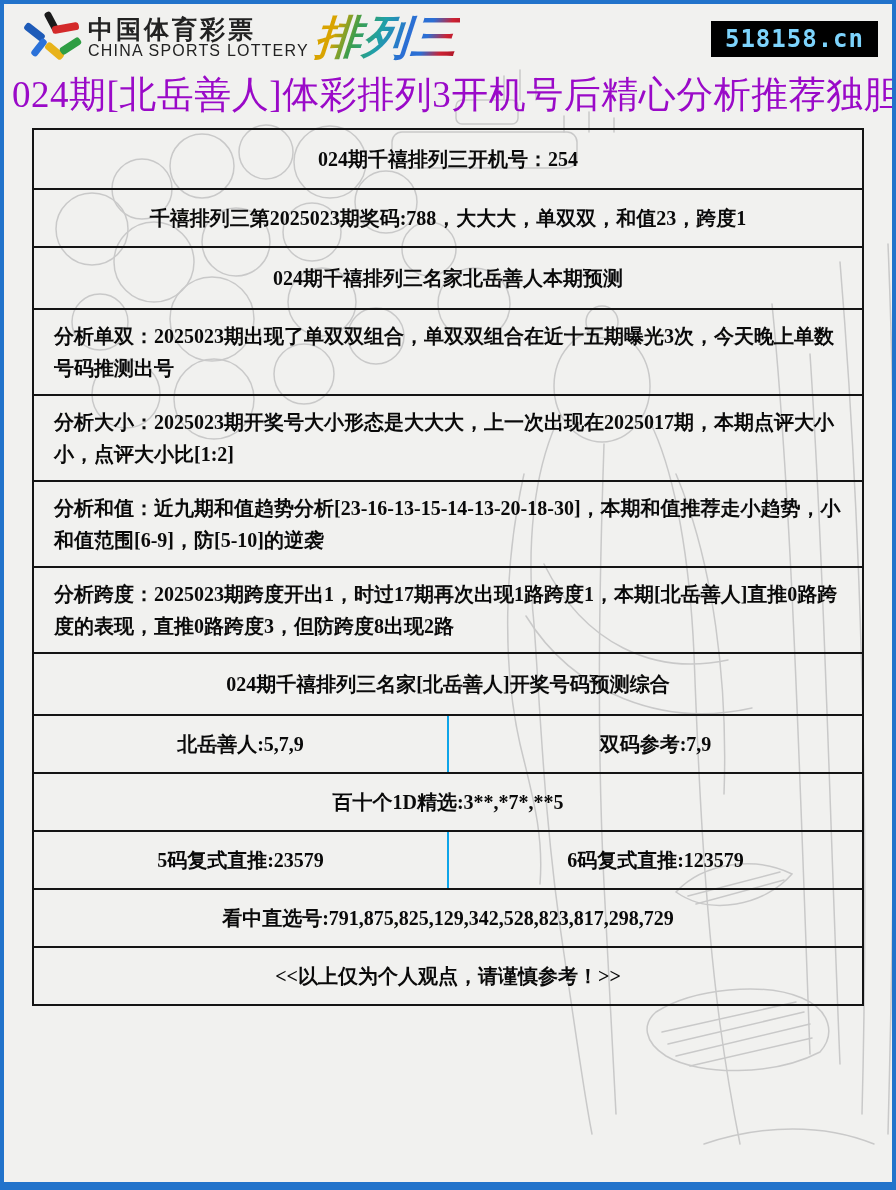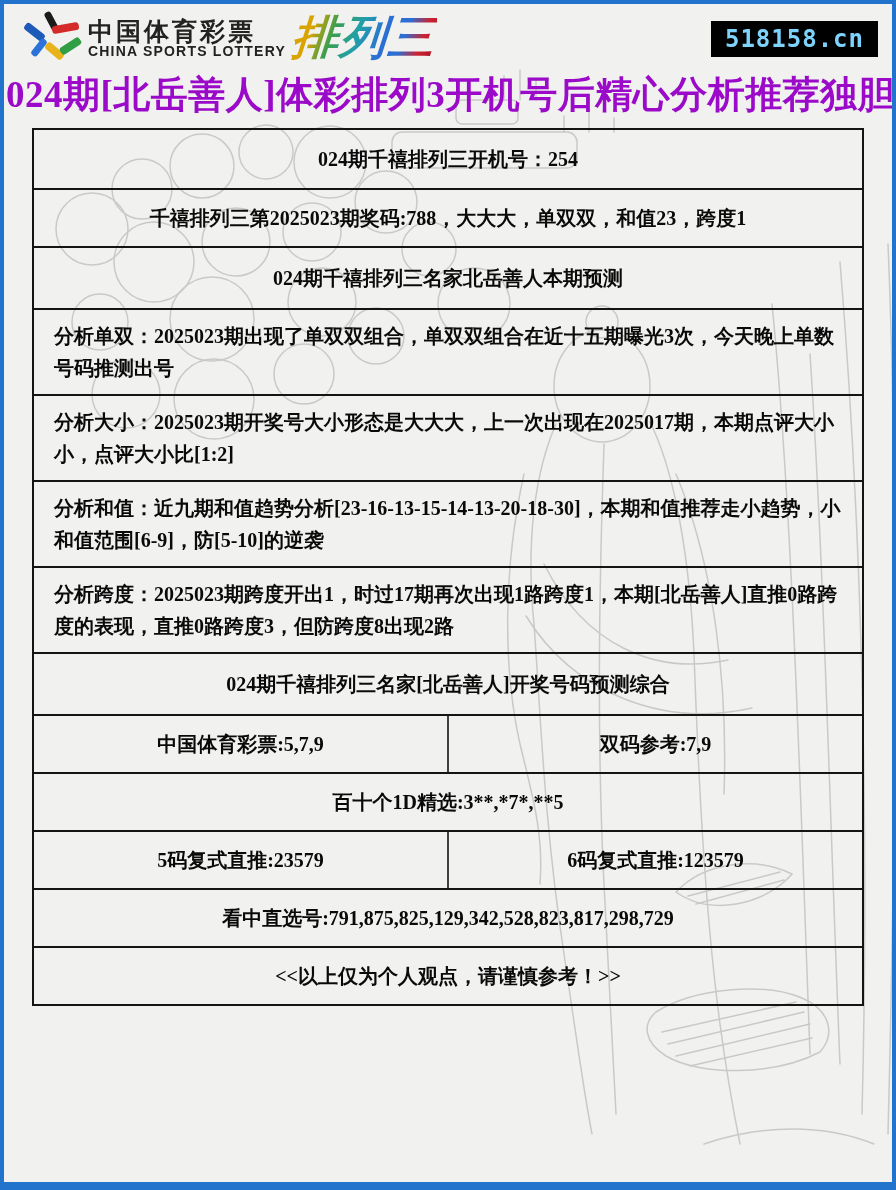--- a/index.html
+++ b/index.html
@@ -29,21 +29,21 @@
   .logo { position:relative; width:56px; height:48px; flex:0 0 auto; }
   .logo span { position:absolute; display:block; border-radius:3px; }
   .bar-black  { width:21px; height:7px; background:#1b1b1b; left:19px; top:4px;  transform:rotate(62deg); }
   .bar-red    { width:27px; height:8px; background:#d42a2a; left:30px; top:10px; transform:rotate(-10deg); }
   .bar-blue1  { width:23px; height:8px; background:#1e5bb8; left:1px;  top:14px; transform:rotate(38deg); }
   .bar-blue2  { width:20px; height:7px; background:#2b72d9; left:7px;  top:30px; transform:rotate(-52deg); }
   .bar-yellow { width:21px; height:8px; background:#e8b31a; left:22px; top:33px; transform:rotate(40deg); }
   .bar-green  { width:23px; height:8px; background:#2f9e44; left:37px; top:28px; transform:rotate(-33deg); }
   .brand { margin-left:10px; line-height:1.05; }
   .brand-cn { font-size:25px; font-weight:700; color:#222; letter-spacing:3px; font-family:"Liberation Sans",sans-serif; }
-  .brand-en { font-size:14px; font-weight:700; color:#222; letter-spacing:1.2px; font-family:"Liberation Sans",sans-serif; }
+  .brand-en { font-size:16px; font-weight:400; color:#222; letter-spacing:1.2px; font-family:"Liberation Sans",sans-serif; }
   .product {
     margin-left:6px;
     font-size:46px; font-weight:900; font-style:italic;
     font-family:"Liberation Sans",sans-serif;
     letter-spacing:2px;
     background:linear-gradient(108deg,#d9a400 0%,#d9a400 16%,#3a9e4e 30%,#21a0a8 45%,#2b6fd4 62%,#2b6fd4 74%,#cc2233 86%,#a01020 100%);
     -webkit-background-clip:text; background-clip:text;
     color:transparent;
     transform:skewX(-4deg);
   }
@@ -51,23 +51,23 @@
     margin-left:auto; margin-top:2px;
     background:#000000; color:#7dd3fc;
     font-size:24px; font-weight:700;
     font-family:"DejaVu Sans Mono","Liberation Mono",monospace;
     padding:4px 14px;
     letter-spacing:1px;
   }
   
   .title {
     position:relative; z-index:1;
-    margin:2px 2px 8px;
+    margin:2px 8px 8px;
     text-align:center;
-    font-size:37px; font-weight:700;
+    font-size:37px; font-weight:400;
     color:#9a0ac8;
     letter-spacing:0.5px;
     white-space:nowrap;
   }
   
   .sheet {
     position:relative; z-index:1;
     margin:4px 28px 0 28px;
     border:2px solid #141414;
   }
@@ -80,21 +80,21 @@
   }
   .row + .row { border-top:2px solid #141414; }
   .row.left { justify-content:flex-start; text-align:left; padding:10px 20px; }
   .row.hdr { min-height:62px; }
   .row.cells { padding:0; align-items:stretch; }
   .cell {
     flex:1 1 0;
     display:flex; align-items:center; justify-content:center;
     min-height:56px; padding:6px 10px;
   }
-  .cell + .cell { border-left:2px solid #404040; }
+  .cell + .cell { border-left:2px solid #0ea5e9; }
 </style>
 </head>
 <body>
 
 <div class="page">
 
   <svg class="lineart" viewBox="0 0 896 1190" xmlns="http://www.w3.org/2000/svg" aria-hidden="true">
 
     <circle cx="88" cy="225" r="36"></circle>
       <circle cx="138" cy="185" r="30"></circle>
@@ -175,21 +175,21 @@
   <div class="sheet">
     <div class="row">024期千禧排列三开机号：254</div>
     <div class="row">千禧排列三第2025023期奖码:788，大大大，单双双，和值23，跨度1</div>
     <div class="row hdr">024期千禧排列三名家北岳善人本期预测</div>
     <div class="row left">分析单双：2025023期出现了单双双组合，单双双组合在近十五期曝光3次，今天晚上单数号码推测出号</div>
     <div class="row left">分析大小：2025023期开奖号大小形态是大大大，上一次出现在2025017期，本期点评大小小，点评大小比[1:2]</div>
     <div class="row left">分析和值：近九期和值趋势分析[23-16-13-15-14-13-20-18-30]，本期和值推荐走小趋势，小和值范围[6-9]，防[5-10]的逆袭</div>
     <div class="row left">分析跨度：2025023期跨度开出1，时过17期再次出现1路跨度1，本期[北岳善人]直推0路跨度的表现，直推0路跨度3，但防跨度8出现2路</div>
     <div class="row hdr">024期千禧排列三名家[北岳善人]开奖号码预测综合</div>
     <div class="row cells">
-      <div class="cell">中国体育彩票:5,7,9</div>
+      <div class="cell">北岳善人:5,7,9</div>
       <div class="cell">双码参考:7,9</div>
     </div>
     <div class="row">百十个1D精选:3**,*7*,**5</div>
     <div class="row cells">
       <div class="cell">5码复式直推:23579</div>
       <div class="cell">6码复式直推:123579</div>
     </div>
     <div class="row">看中直选号:791,875,825,129,342,528,823,817,298,729</div>
     <div class="row">&lt;&lt;以上仅为个人观点，请谨慎参考！&gt;&gt;</div>
   </div>

